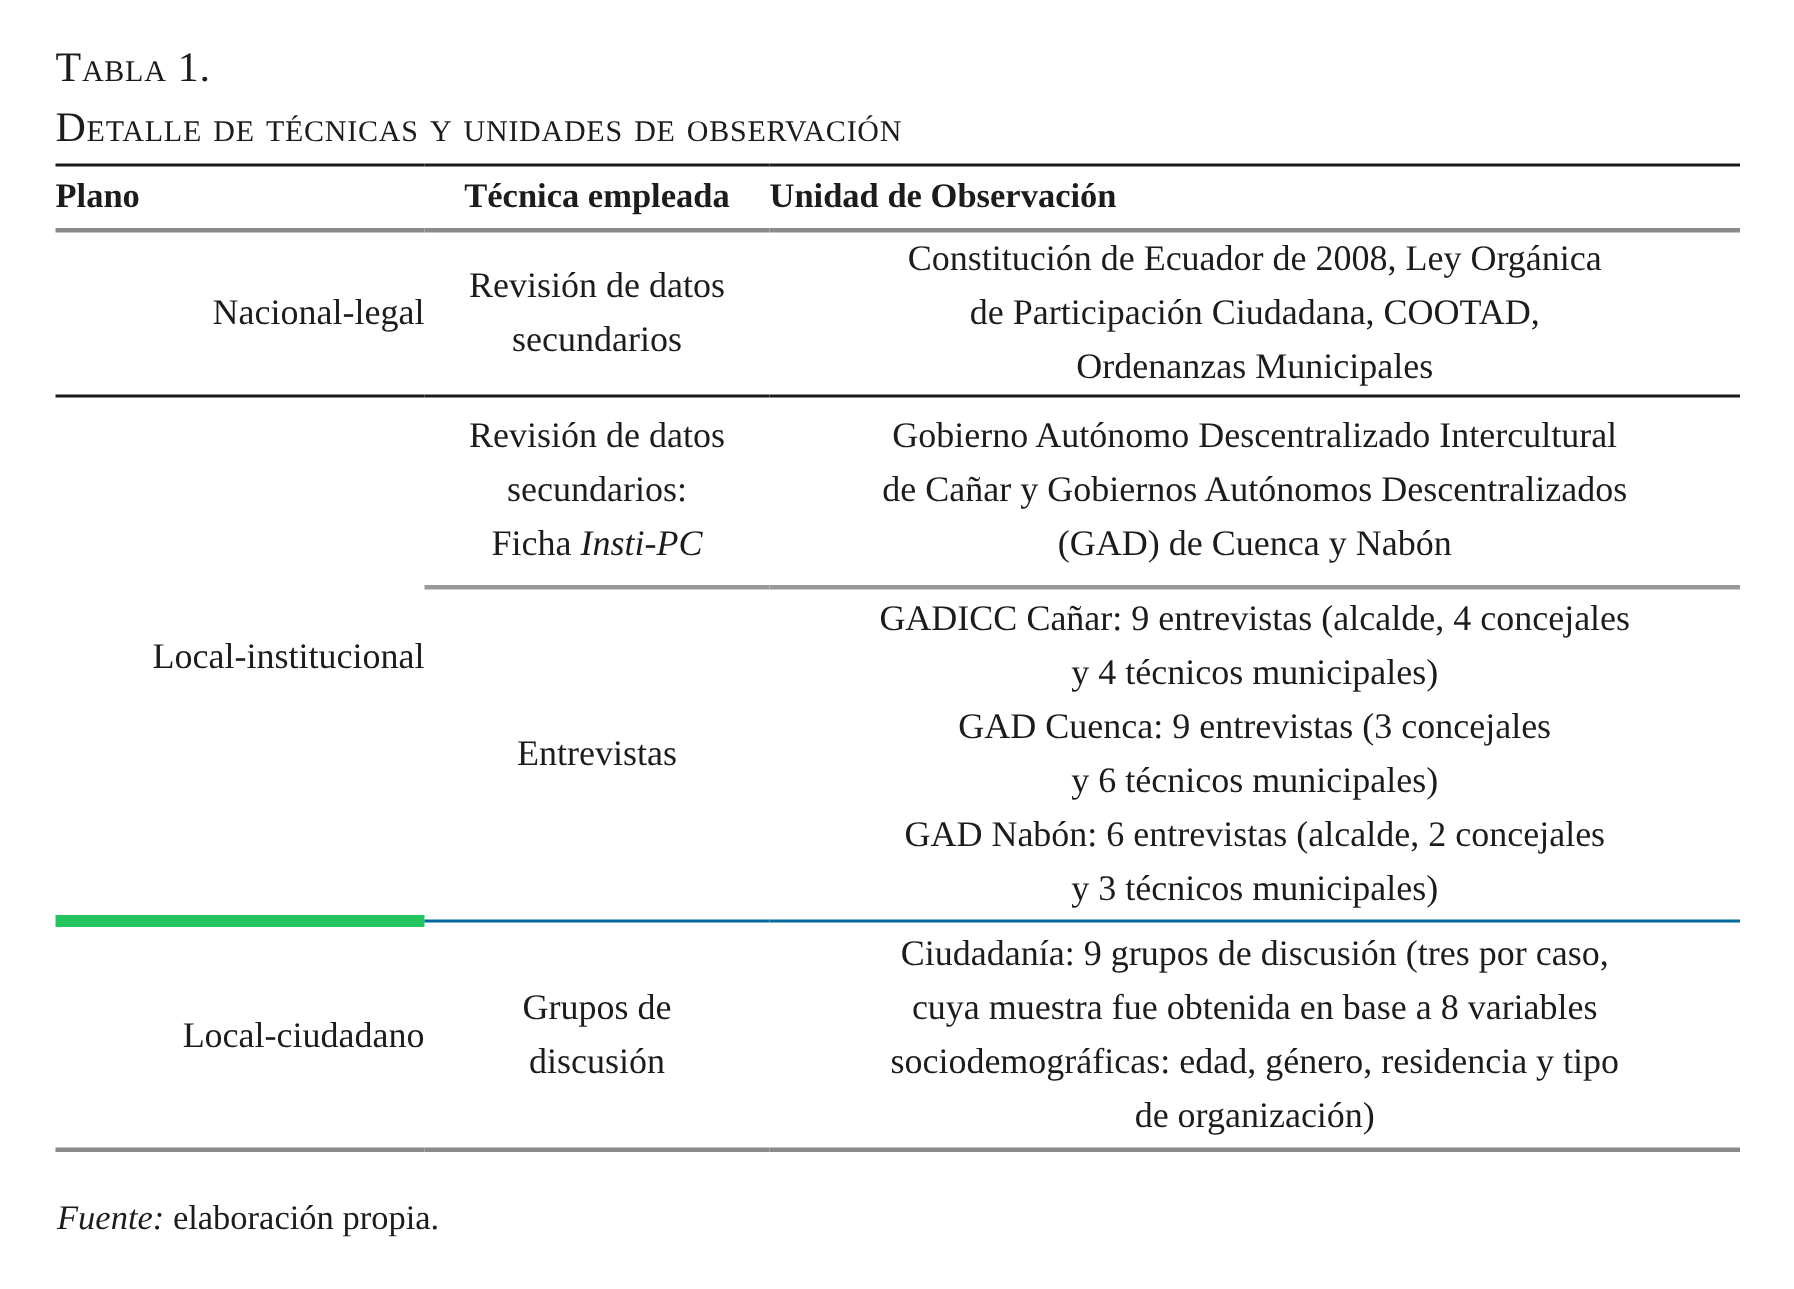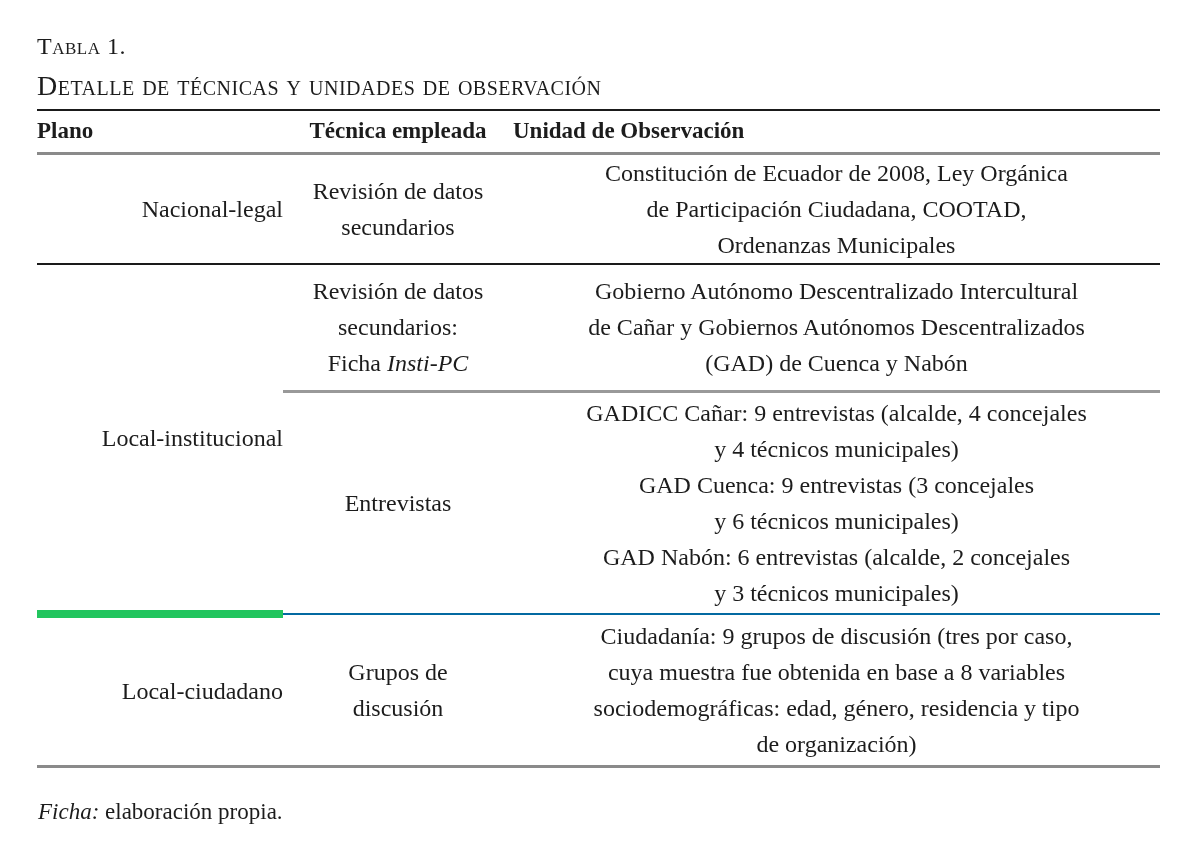--- a/index.html
+++ b/index.html
@@ -17,21 +17,21 @@
     color: #1c1c1c;
   }
   .content {
     position: absolute;
     left: 37px;
     top: 26px;
     width: 1123px;
   }
   .table-title {
     font-variant: small-caps;
-    font-size: 24px;
+    font-size: 28px;
     line-height: 40px;
     letter-spacing: 0.5px;
   }
   .table-subtitle {
     font-variant: small-caps;
     font-size: 28px;
     line-height: 40px;
     letter-spacing: 0.5px;
     margin-bottom: 3px;
   }
@@ -148,18 +148,18 @@
 discusión</td>
         <td class="center-cell lines">Ciudadanía: 9 grupos de discusión (tres por caso,
 cuya muestra fue obtenida en base a 8 variables
 sociodemográficas: edad, género, residencia y tipo
 de organización)</td>
       </tr>
     </tbody>
       </table>
 
     <div class="source-note">
-      <span class="it">Ficha:</span>
+      <span class="it">Fuente:</span>
       <span>elaboración propia.</span>
     </div>
 
   </div>
 </div>
 
 </body></html>

